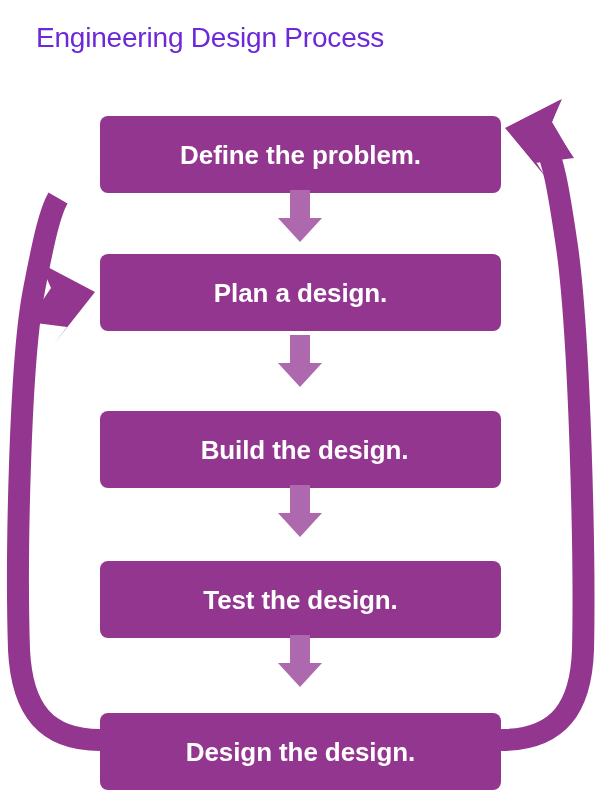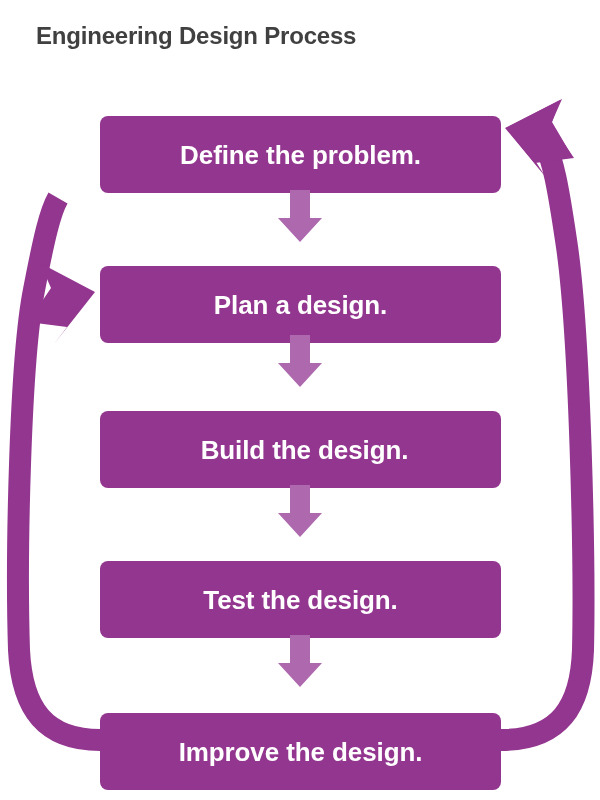--- a/index.html
+++ b/index.html
@@ -21,24 +21,24 @@
     height: 800px;
     background: #ffffff;
   }
 
   
   #title {
     position: absolute;
     left: 36px;
     top: 22px;
     width: 540px;
-    font-size: 24px;
-    font-weight: bold;
+    font-size: 28px;
+    font-weight: normal;
     letter-spacing: -0.2px;
-    color: #404040;
+    color: #6d28d9;
     font-family: "Liberation Sans", sans-serif;
     white-space: nowrap;
   }
 
   
   .flow-box {
     position: absolute;
     left: 100px;
     width: 401px;
     height: 77px;
@@ -54,21 +54,21 @@
     color: #ffffff;
     font-size: 26px;
     font-weight: bold;
     font-family: "Liberation Sans", sans-serif;
     letter-spacing: -0.1px;
     line-height: 1;
     white-space: nowrap;
   }
 
   #box-0 { top: 103px; }
-  #box-1 { top: 253px; }
+  #box-1 { top: 241px; }
   #box-2 { top: 398px; padding-left: 8px; }
   #box-3 { top: 548px; text-align: center; }
   #box-4 { top: 700px; }
 
   
   .down-arrow {
     position: absolute;
     left: 278px;
     width: 44px;
     height: 52px;
@@ -125,21 +125,21 @@
 
   <div class="flow-box" id="box-2">
     <span class="box-label">Build the design.</span>
   </div>
 
   <div class="flow-box" id="box-3">
     <span class="box-label">Test the design.</span>
   </div>
 
   <div class="flow-box" id="box-4">
-    <span class="box-label">Improve the design.</span>
+    <span class="box-label">Design the design.</span>
   </div>
 
   <svg class="down-arrow" id="arrow-0" viewBox="0 0 44 52" xmlns="http://www.w3.org/2000/svg">
     <polygon points="12,0 32,0 32,28 44,28 22,52 0,28 12,28" fill="#AE68AE"></polygon>
   </svg>
 
   <svg class="down-arrow" id="arrow-1" viewBox="0 0 44 52" xmlns="http://www.w3.org/2000/svg">
     <polygon points="12,0 32,0 32,28 44,28 22,52 0,28 12,28" fill="#AE68AE"></polygon>
   </svg>
 

